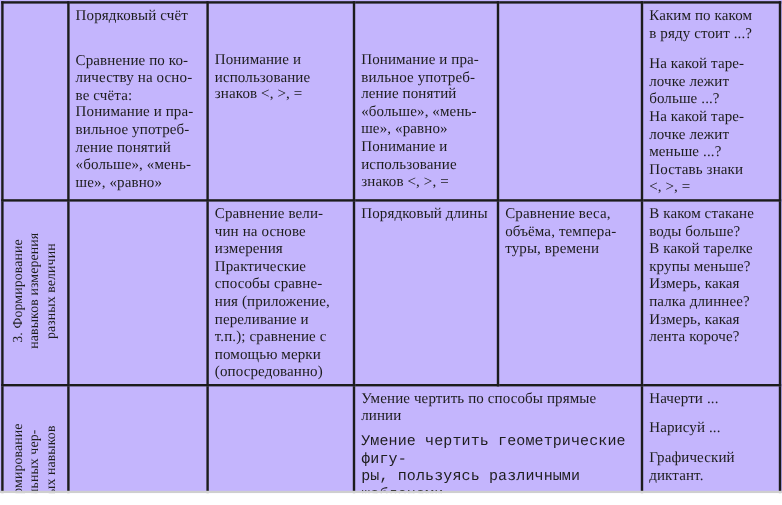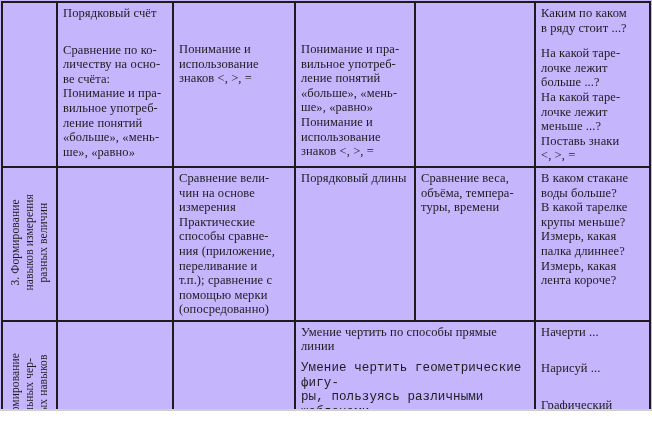--- a/index.html
+++ b/index.html
@@ -35,21 +35,21 @@
     transform: rotate(180deg);
     white-space: pre-line;
     font-size: 11.5px;
     line-height: 13.8px;
     text-align: center;
   }
   .mt-gap-count { margin-top: 22px; font-family: Liberation Serif, serif; }  
   .mt-offset-row1 { margin-top: 36px; } 
   .mt-gap-q1 { margin-top: 11px; }      
   .mt-gap-skill { margin-top: 7px; font-family: Liberation Mono, monospace; }    
-  .mt-gap-task { margin-top: 22px; }    
+  .mt-gap-task { margin-top: 10px; }    
   .scan-edge-bottom {
     position: absolute; left: 0; right: 0; bottom: 0; height: 2px;
     background: #cfcfcf;
   }
 </style>
 </head>
 <body>
 
 <div class="page">
   <table class="grid">

